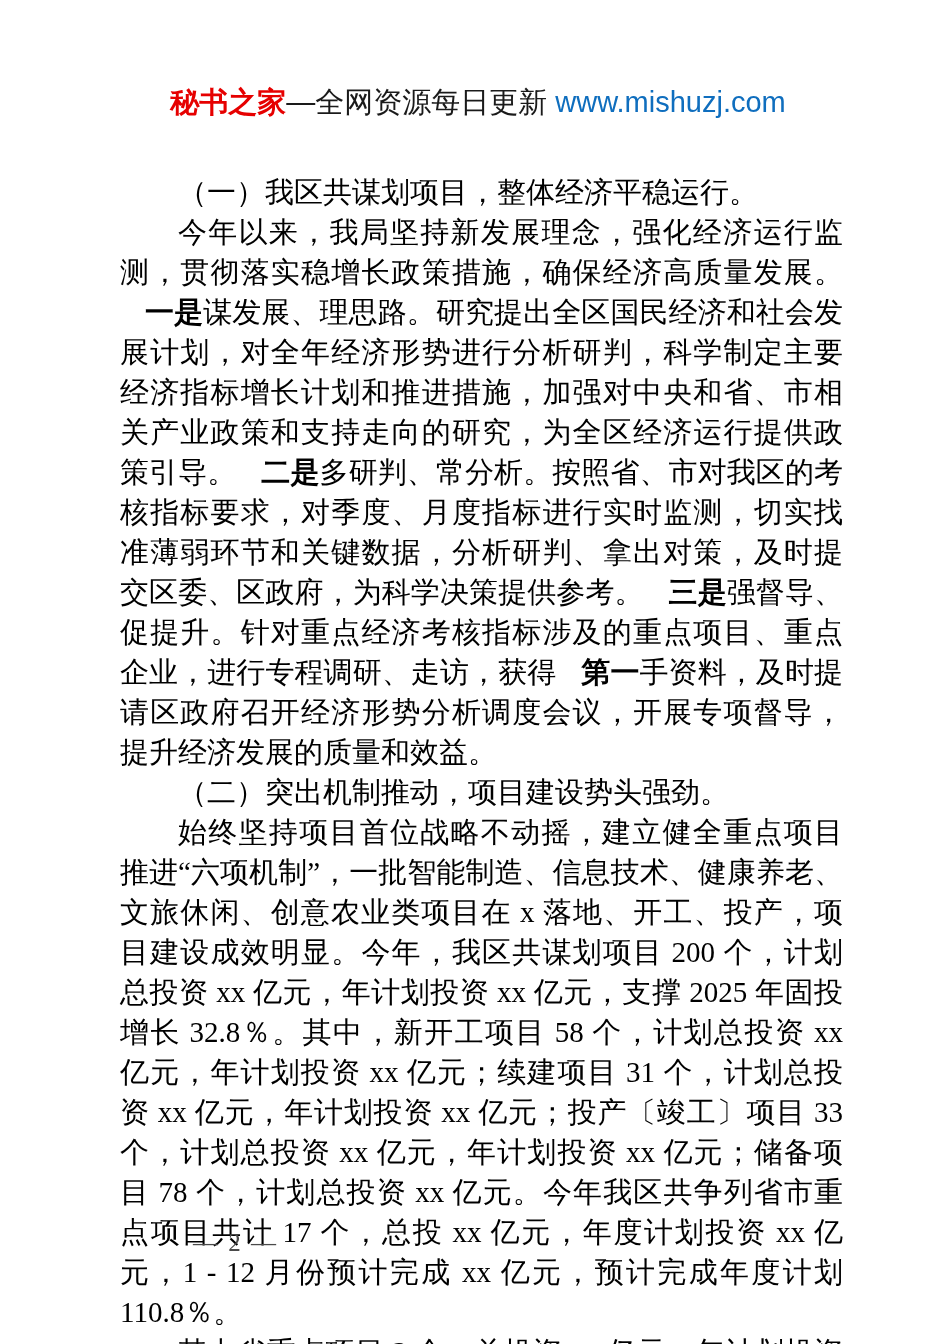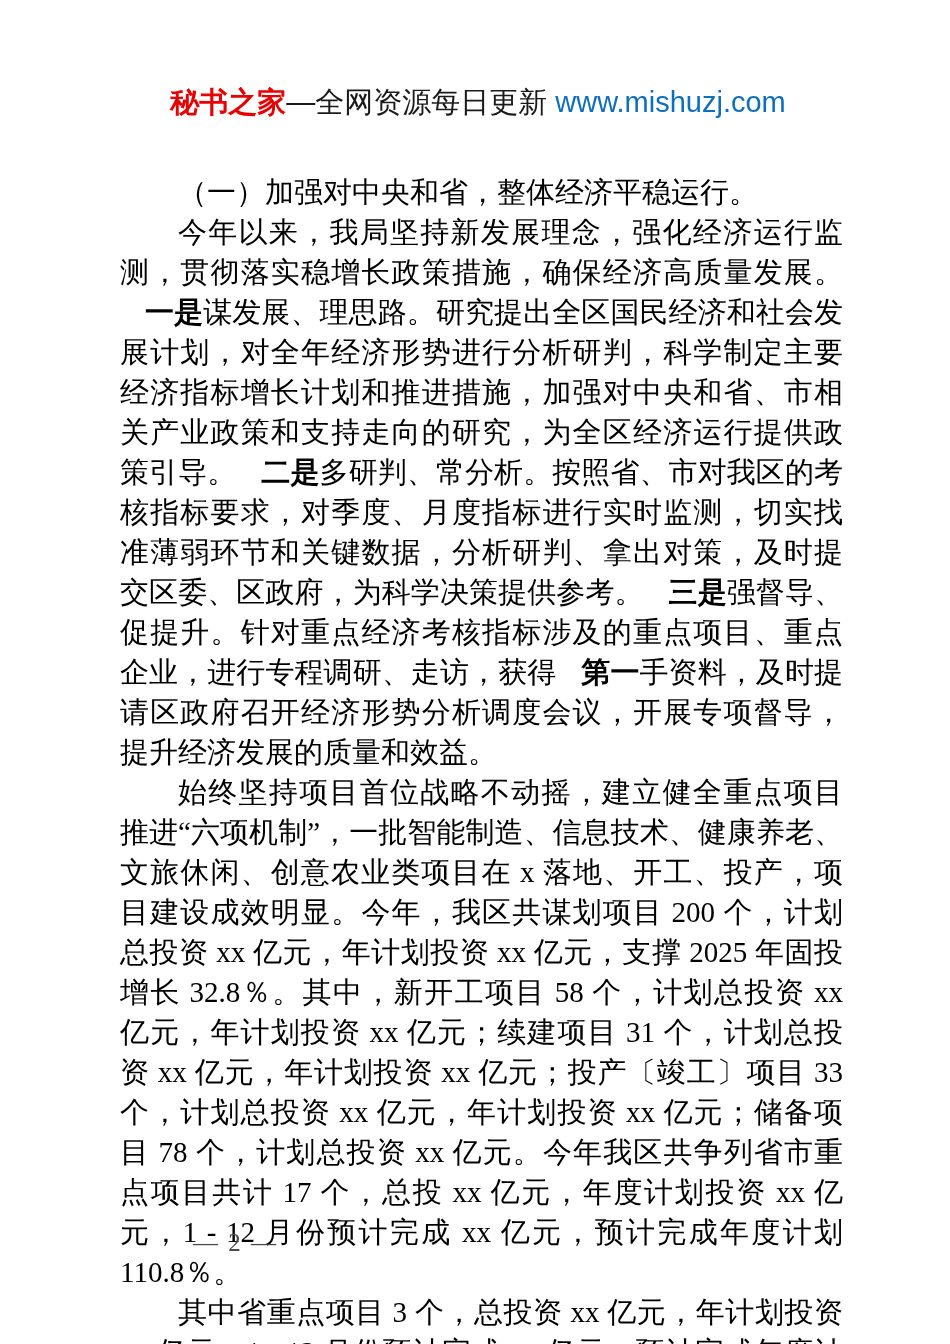--- a/index.html
+++ b/index.html
@@ -79,24 +79,25 @@
 <body>
 
 <div class="page">
 
   <div class="site-header">
     <span class="brand">秘书之家</span><span class="tagline">—全网资源每日更新 </span><span class="url">www.mishuzj.com</span>
   </div>
 
   <div class="doc-body">
 
-    <p class="section-heading">（一）加强对中央和省，整体经济平稳运行。</p>
+    <p class="section-heading">（一）我区共谋划项目，整体经济平稳运行。</p>
 
     <p><span>今年以来，我局坚持新发展理念，强化经济运行监测，贯彻落实稳增长政策措施，确保经济高质量发展。</span><span class="emphasis">一是</span><span>谋发展、理思路。研究提出全区国民经济和社会发展计划，对全年经济形势进行分析研判，科学制定主要经济指标增长计划和推进措施，加强对中央和省、市相关产业政策和支持走向的研究，为全区经济运行提供政策引导。</span><span class="emphasis">二是</span><span>多研判、常分析。按照省、市对我区的考核指标要求，对季度、月度指标进行实时监测，切实找准薄弱环节和关键数据，分析研判、拿出对策，及时提交区委、区政府，为科学决策提供参考。</span><span class="emphasis">三是</span><span>强督导、促提升。针对重点经济考核指标涉及的重点项目、重点企业，进行专程调研、走访，获得</span><span class="emphasis">第一</span><span>手资料，及时提请区政府召开经济形势分析调度会议，开展专项督导，提升经济发展的质量和效益。</span></p>
 
+    <p class="section-heading">（二）突出机制推动，项目建设势头强劲。</p>
 
     <p>始终坚持项目首位战略不动摇，建立健全重点项目推进“六项机制”，一批智能制造、信息技术、健康养老、文旅休闲、创意农业类项目在 x 落地、开工、投产，项目建设成效明显。今年，我区共谋划项目 200 个，计划总投资 xx 亿元，年计划投资 xx 亿元，支撑 2025 年固投增长 32.8％。其中，新开工项目 58 个，计划总投资 xx 亿元，年计划投资 xx 亿元；续建项目 31 个，计划总投资 xx 亿元，年计划投资 xx 亿元；投产〔竣工〕项目 33 个，计划总投资 xx 亿元，年计划投资 xx 亿元；储备项目 78 个，计划总投资 xx 亿元。今年我区共争列省市重点项目共计 17 个，总投 xx 亿元，年度计划投资 xx 亿元，1 - 12 月份预计完成 xx 亿元，预计完成年度计划 110.8％。</p>
 
     <p>其中省重点项目 3 个，总投资 xx 亿元，年计划投资 xx 亿元。1 - 12 月份预计完成 xx 亿元，预计完成年度计划 37.9％。市重点项目 14 个，总投资 xx 亿元，年度计划投资 xx 亿元，1 - 12 月份预计完成投资 xx 亿元，预计投资完成率 202.5％。</p>
 
   </div>
 
   <div class="page-footer">— 2 —</div>
 
 </div>

